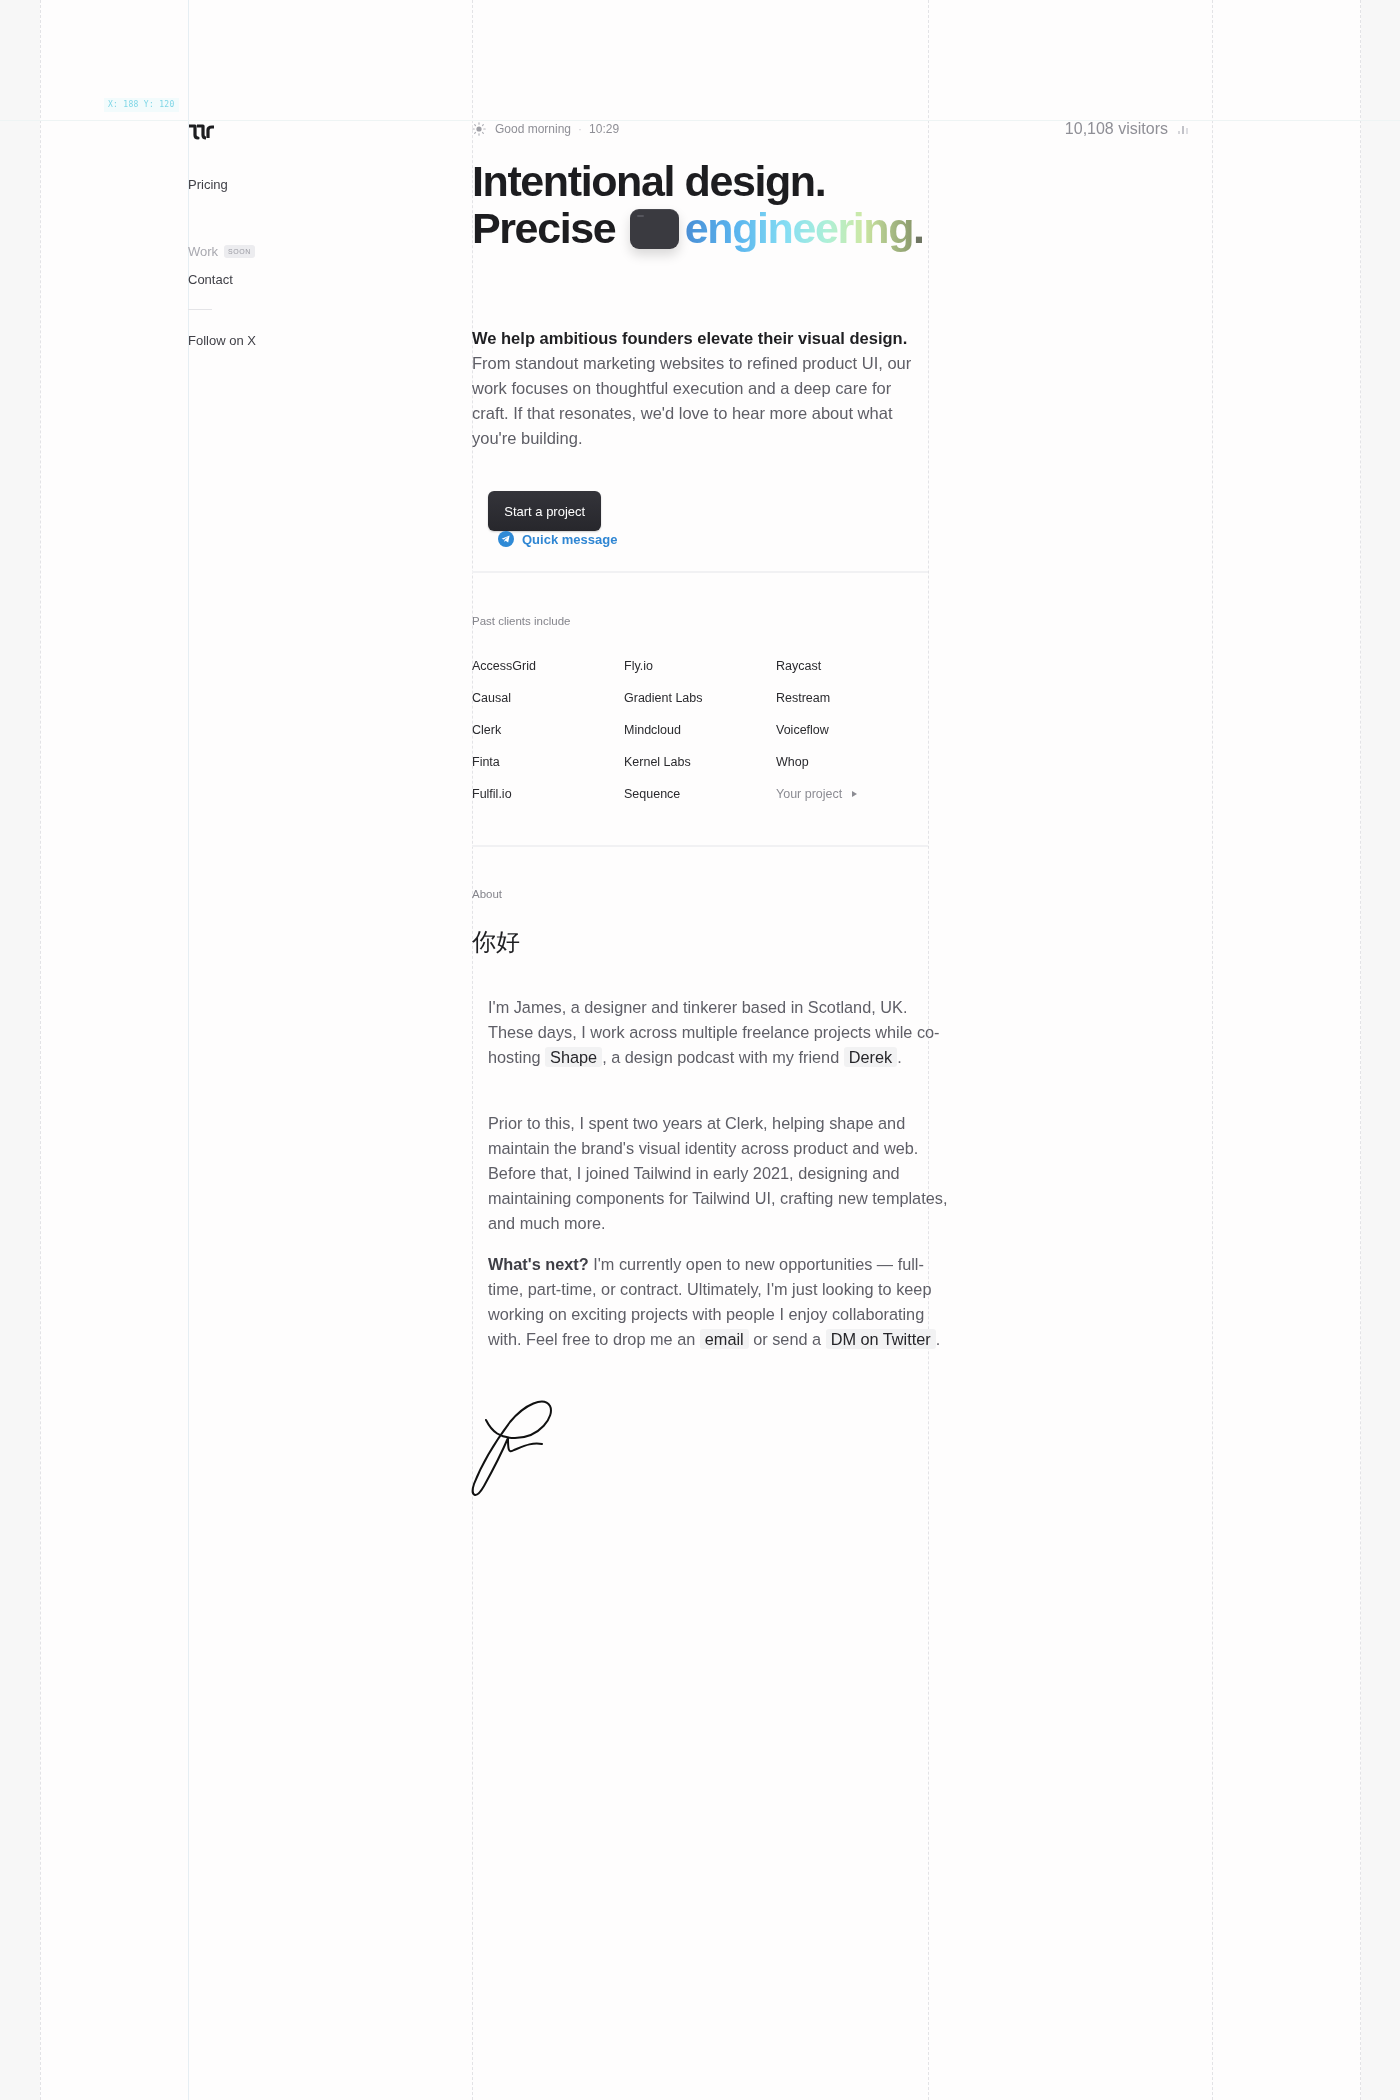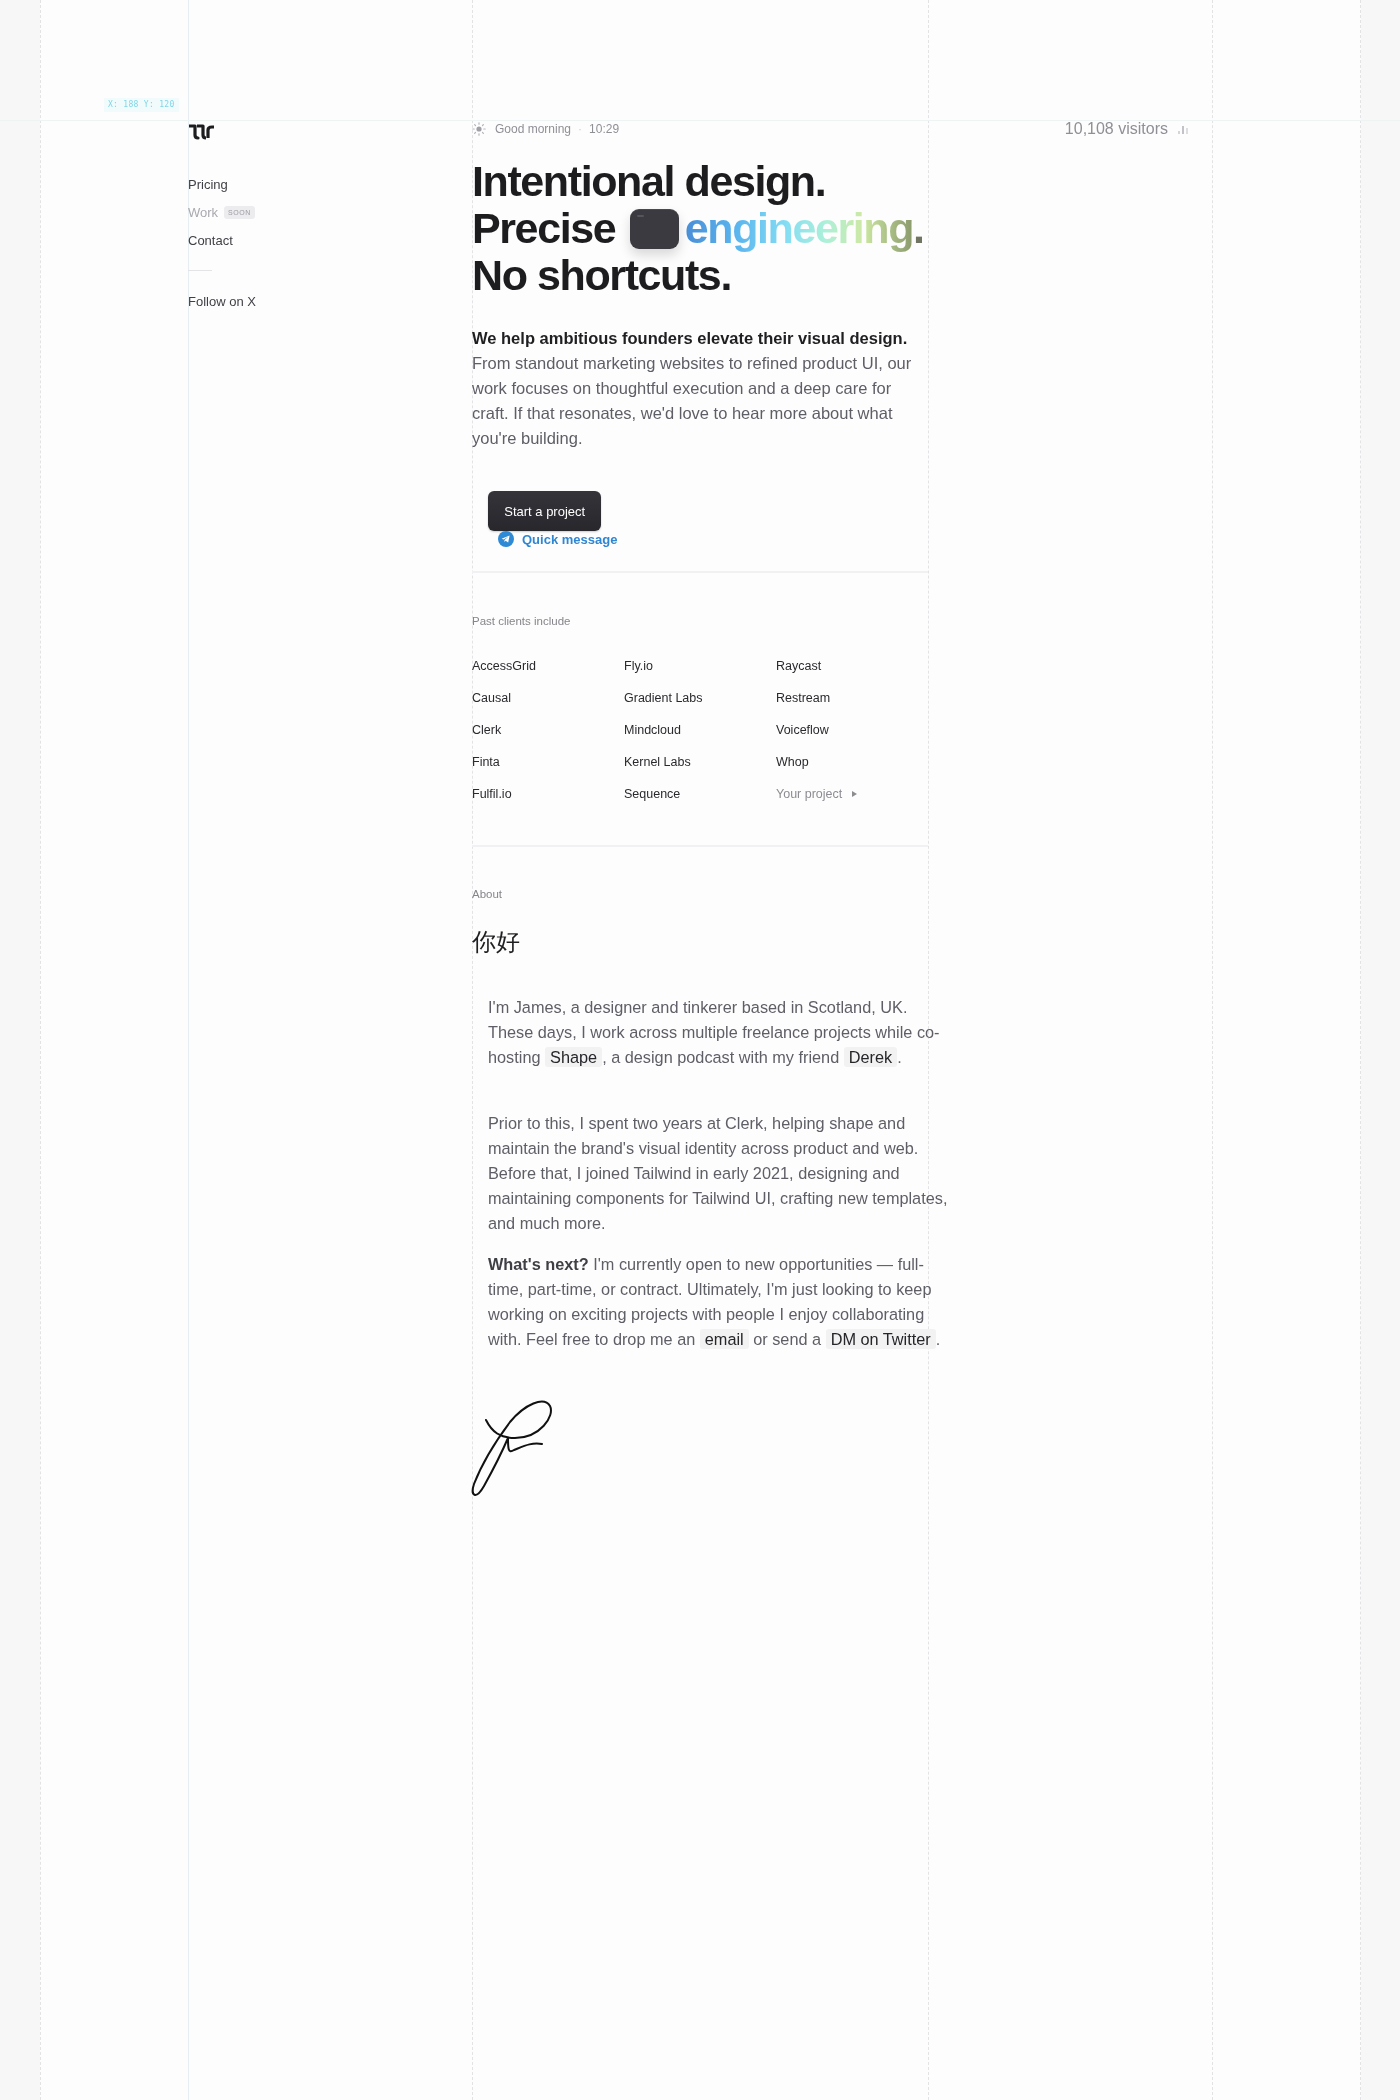--- a/index.html
+++ b/index.html
@@ -18,21 +18,21 @@
   .hguide { position:absolute; left:0; right:0; height:0; border-top:1px solid #eef4f4; }
   .coord-tag {
     position:absolute; left:104px; top:98px; height:14px; padding:0 4px;
     font-family:"DejaVu Sans Mono", monospace; font-size:8px; line-height:14px;
     color:#7fd6e6; background:#f2fbfc; letter-spacing:0.3px;
   }
   
   .logo { position:absolute; left:188px; top:124px; width:28px; height:18px; }
   .nav { position:absolute; left:188px; top:170px; }
   .nav-item { display:flex; align-items:center; height:28px; font-size:13px; color:#3f3f46; text-decoration:none; cursor:pointer; }
-  .nav-item.muted { color:#a9a9b0; cursor:default; }
+  .nav-item.muted { color:#a9a9b0; cursor:default;margin-top:39px; }
   .soon { margin-left:6px; font-size:7px; letter-spacing:0.5px; color:#9a9aa2; background:#ececef; border-radius:3px; padding:2px 4px; line-height:9px; }
   .nav-sep { width:24px; height:1px; background:#e4e4e7; margin:16px 0 16px 0; }
   .topbar { position:absolute; left:472px; top:119px; display:flex; align-items:center; font-size:12px; color:#8f8f96; height:20px; }
   .topbar .sun { width:14px; height:14px; margin-right:9px; }
   .topbar .dot { margin:0 7px; color:#cfcfd4; }
   .visitors { position:absolute; right:212px; top:119px; font-size:16px; color:#8f8f96; height:20px; display:flex; align-items:center; }
   .visitors .bars { margin-left:10px; width:10px; height:10px; }
   .headline { position:absolute; left:472px; top:158px; font-size:43px; line-height:47px; font-weight:700; letter-spacing:-1.4px; color:#1d1d20; margin:0; }
   .headline .line { display:block; white-space:nowrap; }
   .kbd { display:inline-block; width:49px; height:40px; background:#3a3a40; border-radius:9px; vertical-align:-6px; margin:0 6px 0 4px; box-shadow:0 6px 12px rgba(0,0,0,0.15), inset 0 1px 0 rgba(255,255,255,0.08); position:relative; }
@@ -119,21 +119,20 @@
   <svg class="bars" viewBox="0 0 10 10">
     <rect x="0" y="7" width="2" height="3" fill="#d6d6da"></rect>
     <rect x="4" y="2" width="2" height="8" fill="#c2c2c8"></rect>
     <rect x="8" y="4" width="2" height="6" fill="#dedee2"></rect>
   </svg>
 </div>
 
 <h1 class="headline">
   <span class="line">Intentional design.</span>
   <span class="line"><span>Precise</span> <span class="kbd"></span><span class="grad">engineering</span><span class="period">.</span></span>
-  <span class="line">No shortcuts.</span>
 </h1>
 
 <p class="lead"><strong>We help ambitious founders elevate their visual design.</strong><span> From standout marketing websites to refined product UI, our work focuses on thoughtful execution and a deep care for craft. If that resonates, we'd love to hear more about what you're building.</span></p>
 
 <div class="cta">
   <button class="btn-primary">Start a project</button>
   <a class="btn-link">
     <svg class="tg" viewBox="0 0 16 16">
       <circle cx="8" cy="8" r="8" fill="#2f8ad6"></circle>
       <path d="M3.6 7.8 L11.6 4.6 L10.2 11.6 L7.6 9.7 L6.3 10.9 L6.5 8.9 L10.2 5.8 L5.6 8.5 Z" fill="#fff"></path>

